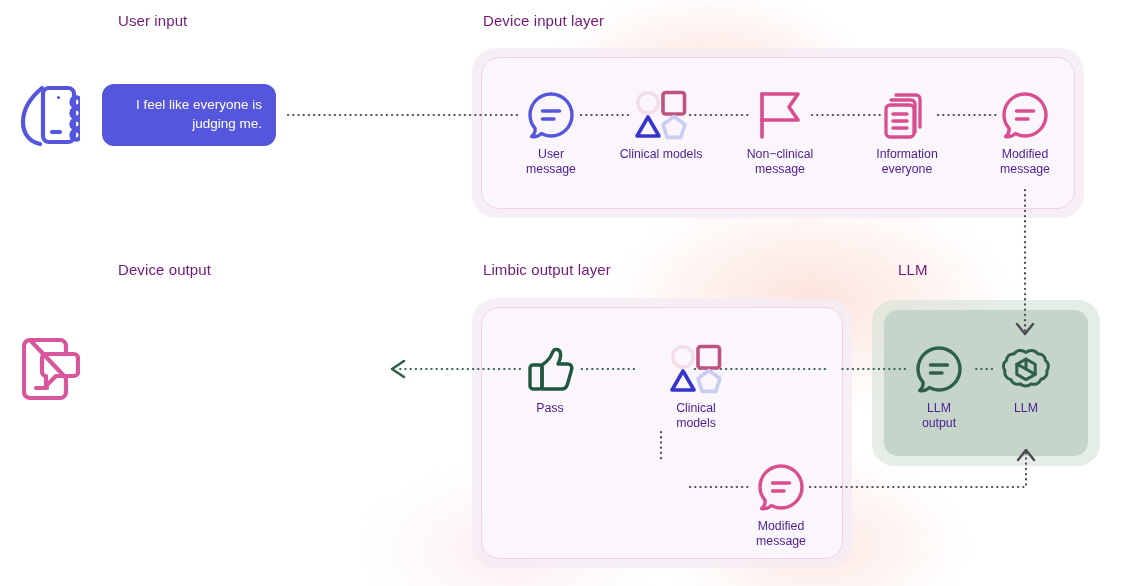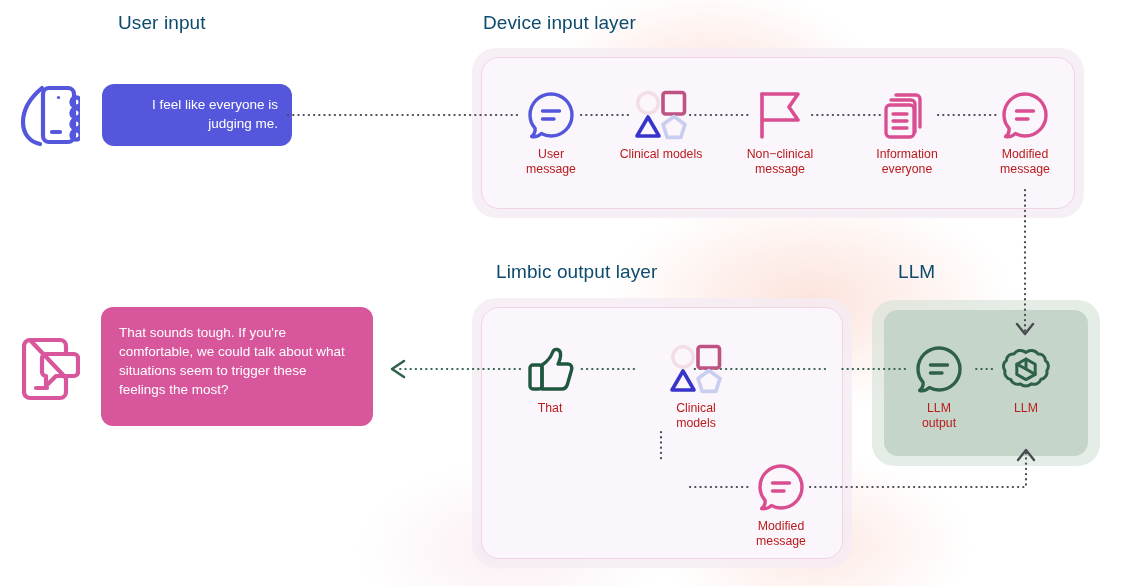--- a/index.html
+++ b/index.html
@@ -37,37 +37,37 @@
     filter: blur(6px);
   }
   .wash-d {
     left: 300px; top: 430px; width: 420px; height: 240px;
     background: radial-gradient(closest-side, rgba(246,214,224,0.40), rgba(246,214,224,0.0) 72%);
     filter: blur(8px);
   }
 
   .section-title {
     position: absolute;
-    font-size: 19px;
-    color: #0c4a6e;
+    font-size: 15px;
+    color: #701a75;
     letter-spacing: 0.1px;
     white-space: nowrap;
   }
 
   
   .bubble {
     position: absolute;
     box-sizing: border-box;
     border-radius: 12px;
     color: #ffffff;
     font-size: 13.5px;
     line-height: 19px;
   }
   .bubble-user {
-    left: 102px; top: 84px; width: 190px; height: 62px;
+    left: 102px; top: 84px; width: 174px; height: 62px;
     padding: 11px 14px;
     text-align: right;
   }
   .bubble-device {
     left: 101px; top: 307px; width: 272px; height: 119px;
     padding: 16px 18px;
     text-align: left;
   }
 
   
@@ -117,21 +117,21 @@
   .node .glyph {
     height: 52px;
     display: flex;
     align-items: center;
     justify-content: center;
   }
   .node .cap {
     margin-top: 6px;
     font-size: 12.3px;
     line-height: 15px;
-    color: #b91c1c;
+    color: #4c1d95;
     text-align: center;
     white-space: pre-line;
   }
 
   
   #wires {
     position: absolute;
     left: 0; top: 0;
     width: 1144px; height: 586px;
     pointer-events: none;
@@ -153,21 +153,22 @@
   <div class="panel panel-input"></div>
 
   <div class="panel-halo" style="left:472px; top:298px; width:380px; height:270px;"></div>
   <div class="panel panel-output"></div>
 
   <div class="llm-halo"></div>
   <div class="panel panel-llm"></div>
 
   <div class="section-title" style="left:118px; top:12px;">User input</div>
   <div class="section-title" style="left:483px; top:12px;">Device input layer</div>
-  <div class="section-title" style="left:496px; top:261px;">Limbic output layer</div>
+  <div class="section-title" style="left:118px; top:261px;">Device output</div>
+  <div class="section-title" style="left:483px; top:261px;">Limbic output layer</div>
   <div class="section-title" style="left:898px; top:261px;">LLM</div>
 
   <div class="side-icon" style="left:18px; top:82px;">
     <svg width="62" height="66" viewBox="0 0 62 66" fill="none">
       <g stroke="#5456DC" stroke-width="4.2" stroke-linecap="round" stroke-linejoin="round" fill="none">
         <path d="M24 6 C12 16, 5 28, 5 40 C5 52, 12 60, 22 62"></path>
         <path d="M31 6 L50 6 C53.3 6, 56 8.7, 56 12 L56 54 C56 57.3, 53.3 60, 50 60 L31 60 C27.7 60, 25 57.3, 25 54 L25 12 C25 8.7, 27.7 6, 31 6 Z"></path>
         <circle cx="40.5" cy="15.5" r="1.6" fill="#5456DC" stroke="none"></circle>
         <path d="M34 50 L42 50"></path>
         <circle cx="58" cy="20" r="4.6"></circle>
@@ -184,21 +185,20 @@
         <path d="M8 4 L38 4 C41.3 4, 44 6.7, 44 10 L44 18"></path>
         <path d="M44 42 L44 56 C44 59.3, 41.3 62, 38 62 L8 62 C4.7 62, 2 59.3, 2 56 L2 10 C2 6.7, 4.7 4, 8 4 Z"></path>
         <path d="M14 52 L25 52"></path>
         <path d="M24 18 L52 18 C54.2 18, 56 19.8, 56 22 L56 36 C56 38.2, 54.2 40, 52 40 L34 40 L24 50 L24 40 C21.8 40, 20 38.2, 20 36 L20 22 C20 19.8, 21.8 18, 24 18 Z"></path>
       </g>
     </svg>
   </div>
 
   <div class="bubble bubble-user" style="background:#5456DC;">I feel like everyone is judging me.</div>
 
-  <div class="bubble bubble-device" style="background:#D8569C;">That sounds tough. If you're comfortable, we could talk about what situations seem to trigger these feelings the most?</div>
 
   <svg id="wires">
     <defs>
       <style>
         .dot { stroke:#4a4a52; stroke-width:2.2; stroke-linecap:round; stroke-dasharray:0.2 5; fill:none; }
         .dotg { stroke:#2F6149; stroke-width:2.2; stroke-linecap:round; stroke-dasharray:0.2 5; fill:none; }
       </style>
     </defs>
 
     <path class="dot" d="M288 115 L521 115"></path>
@@ -296,21 +296,21 @@
 
   <div class="node" style="left:550px; top:343px;">
     <div class="glyph">
       <svg width="50" height="50" viewBox="0 0 50 50" fill="none">
         <g stroke="#1F5740" stroke-width="3.4" stroke-linecap="round" stroke-linejoin="round" fill="none">
           <path d="M17 21 C17 21, 25 16, 27.5 8.5 C29 4, 35 4.5, 35.5 9.5 C36 14, 33 20, 33 20 L43 20 C46 20, 47.5 23, 46.5 26 L42.5 40 C41.8 43, 39.5 45, 36.5 45 L17 45 Z"></path>
           <rect x="5" y="21" width="12" height="24" rx="3"></rect>
         </g>
       </svg>
     </div>
-    <div class="cap">That</div>
+    <div class="cap">Pass</div>
   </div>
 
   <div class="node" style="left:696px; top:343px;">
     <div class="glyph">
       <svg width="56" height="52" viewBox="0 0 56 52" fill="none">
         <circle cx="15" cy="14" r="10.2" stroke="#F3DDE6" stroke-width="3.4" fill="none"></circle>
         <rect x="30" y="3.5" width="21.5" height="21.5" rx="2.6" stroke="#BE5383" stroke-width="3.6" fill="none"></rect>
         <path d="M15 28 L26 47 L4 47 Z" stroke="#3734CB" stroke-width="3.6" stroke-linejoin="round" fill="none"></path>
         <path d="M41 27.5 L52 35.5 L47.8 48.4 L34.2 48.4 L30 35.5 Z" stroke="#C9CEF0" stroke-width="3.6" stroke-linejoin="round" fill="none"></path>
       </svg>

